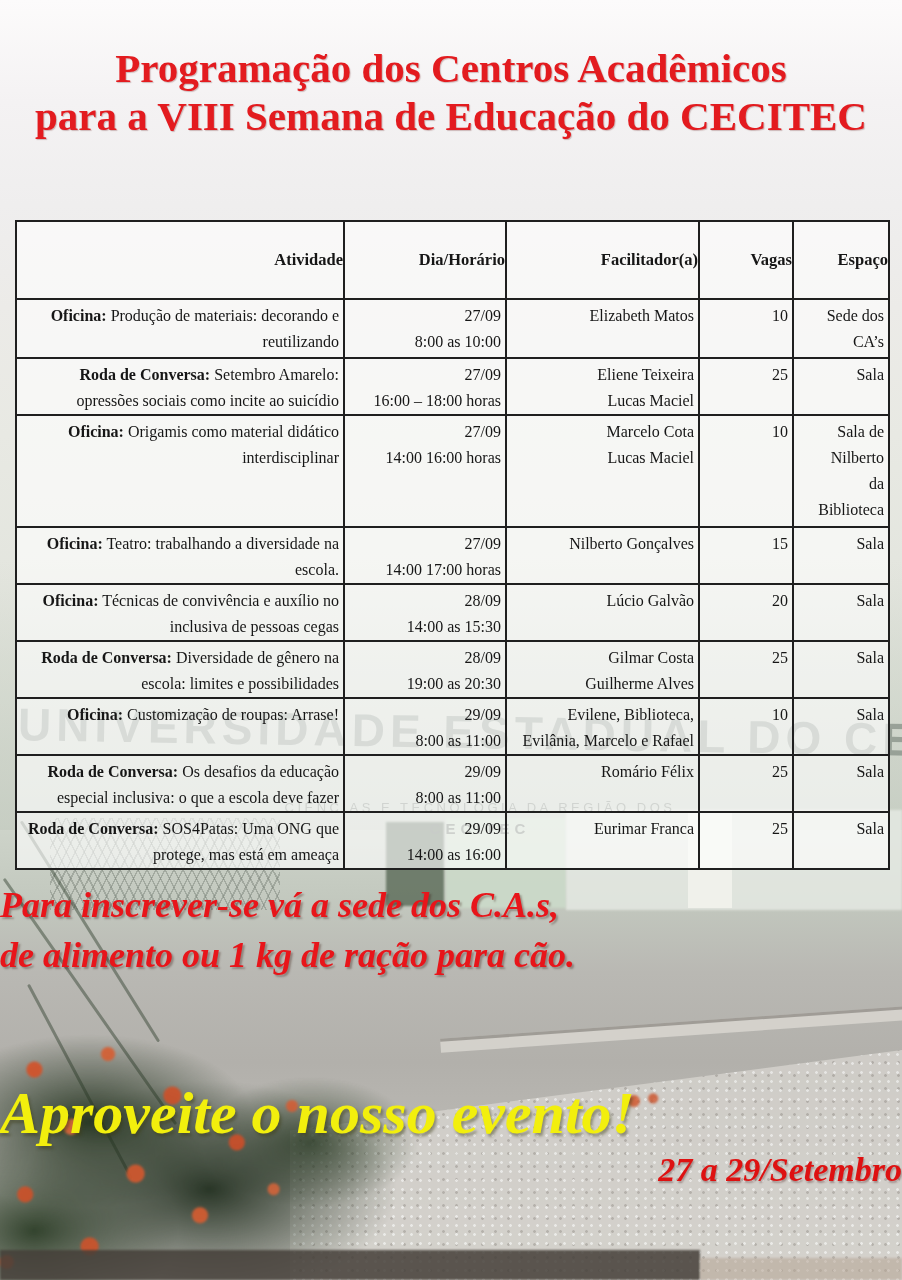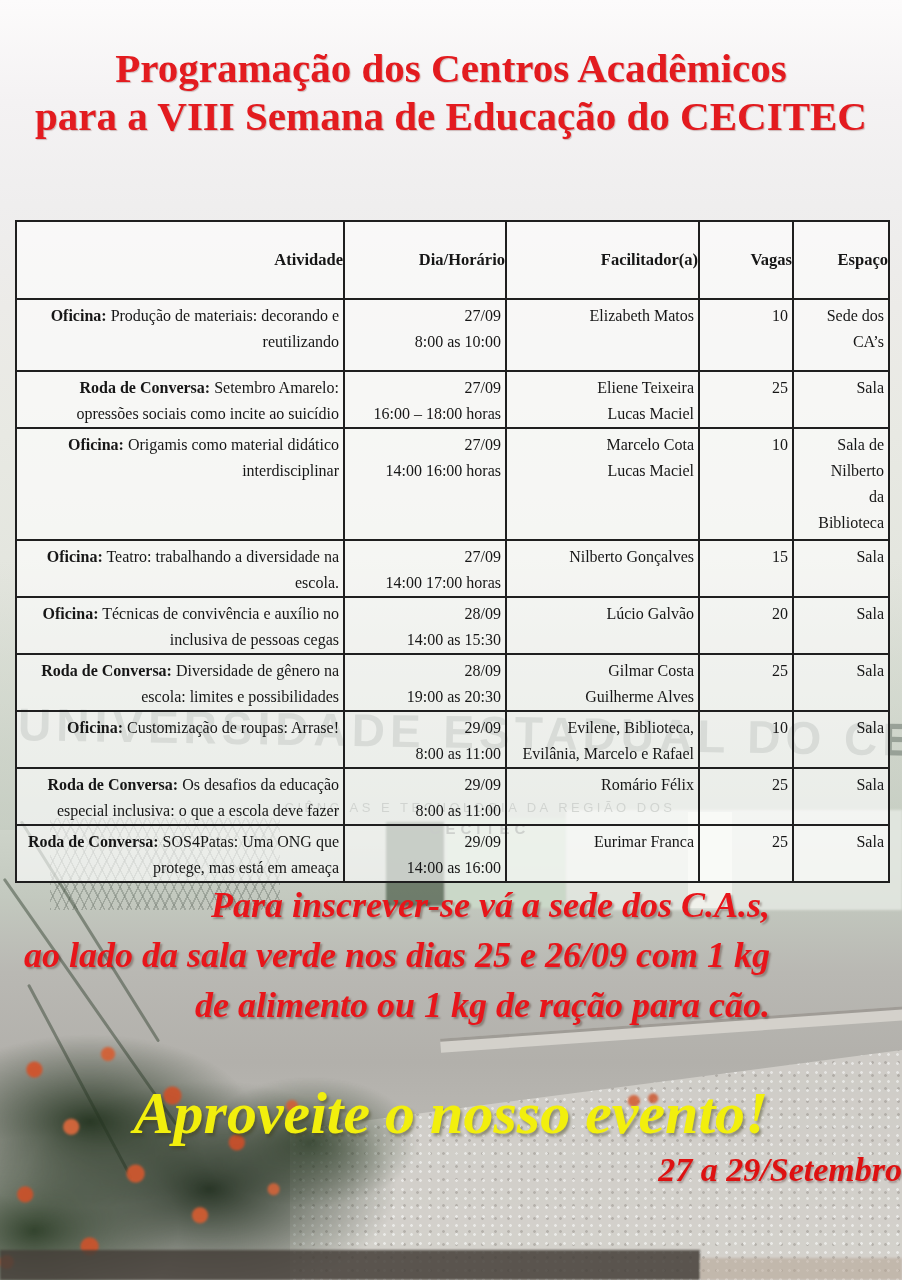--- a/index.html
+++ b/index.html
@@ -75,24 +75,24 @@
          font-stretch:condensed;letter-spacing:0;text-shadow:1px 1px 1px rgba(90,10,10,.25);}
   
   table.sched{position:absolute;z-index:3;left:15px;top:220px;width:873px;
          border-collapse:collapse;background:rgba(255,255,255,.62);
          font-size:16px;color:#161616;table-layout:fixed;}
   table.sched td,table.sched th{border:2px solid var(--table_border);
          vertical-align:top;text-align:right;padding:3px 4px 0 4px;line-height:26px;overflow:hidden;}
   table.sched th{vertical-align:middle;font-size:16.5px;padding:0;}
   .b{font-weight:bold;}
   
-  .notice{position:absolute;z-index:4;left:0;top:880px;width:770px;text-align:right;
+  .notice{position:absolute;z-index:4;left:0;top:880px;width:770px;text-align:left;
           color:var(--notice_red);font-style:italic;font-weight:bold;font-size:36px;line-height:50px;
           text-shadow:2px 2px 2px rgba(60,30,20,.35);}
-  .highlight{position:absolute;z-index:4;left:0;top:1078px;width:902px;text-align:center;
+  .highlight{position:absolute;z-index:4;left:0;top:1078px;width:902px;
           color:var(--highlight_yellow);font-style:italic;font-weight:bold;font-size:60px;line-height:70px;
           text-shadow:2px 3px 3px rgba(60,60,20,.45);}
   .dates{position:absolute;z-index:4;left:0;top:1148px;width:902px;text-align:right;
           color:var(--dates_red);font-style:italic;font-weight:bold;font-size:34px;line-height:44px;
           text-shadow:1px 2px 2px rgba(70,20,20,.35);}
 </style>
 </head>
 <body>
 
 <div class="page">
@@ -132,21 +132,21 @@
       </colgroup>
     <tbody>
         <tr style="height:78px">
       <th>Atividade</th>
       <th>Dia/Horário</th>
       <th>Facilitador(a)</th>
       <th>Vagas</th>
       <th>Espaço</th>
     </tr>
 
-    <tr style="height:72px">
+    <tr style="height:59px">
       <td><span class="b">Oficina:</span> <span>Produção de materiais: decorando e reutilizando</span></td>
       <td>
             <div>27/09</div>
             <div>8:00 as 10:00</div>
           </td>
       <td>
             <div>Elizabeth Matos</div>
           </td>
       <td>10</td>
       <td>
@@ -279,19 +279,18 @@
       <td>25</td>
       <td>
             <div>Sala</div>
           </td>
     </tr>
   </tbody>
     </table>
 
   <div class="notice">
     <div>Para inscrever-se vá a sede dos C.A.s,</div>
-    <div>ao lado da sala verde nos dias 25 e 26/09 com 1 kg</div>
     <div>de alimento ou 1 kg de ração para cão.</div>
   </div>
   <div class="highlight">Aproveite o nosso evento!</div>
   <div class="dates">27 a 29/Setembro</div>
 
 </div>
 
 </body></html>

